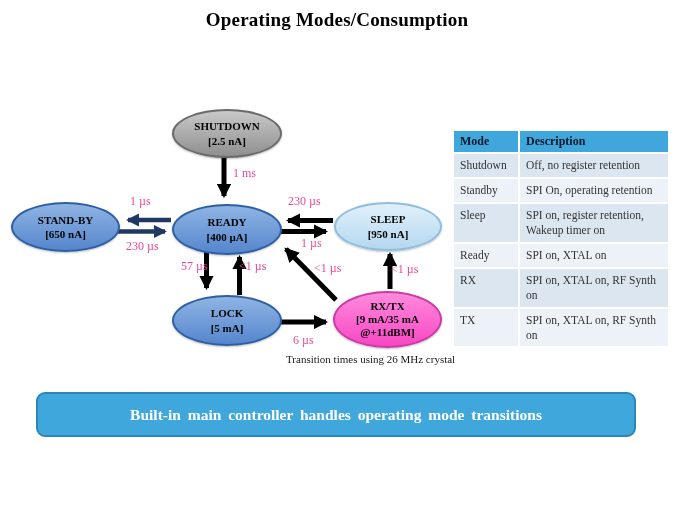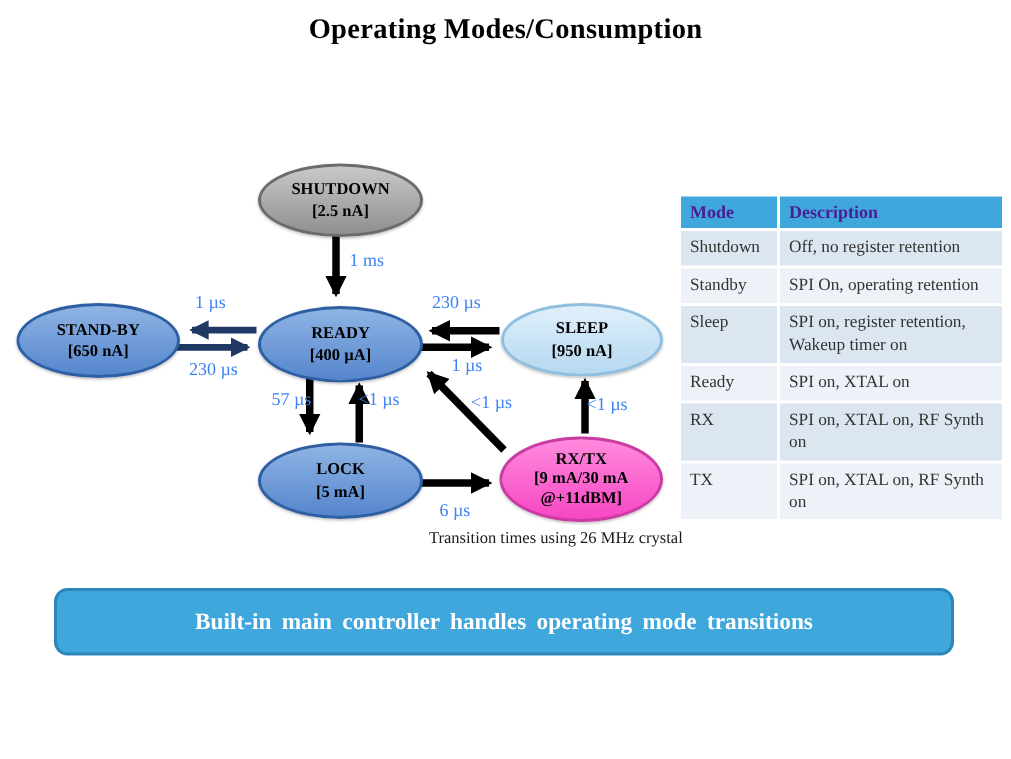--- a/index.html
+++ b/index.html
@@ -10,26 +10,26 @@
   
   .node{position:absolute;border-radius:50%;display:flex;flex-direction:column;
         align-items:center;justify-content:center;text-align:center;
         font-weight:bold;color:#000;line-height:1.3;font-size:11px;
         box-shadow:0 1px 2px rgba(0,0,0,.25);}
   .node-blue{background:linear-gradient(to bottom,#8fb4e4,#5586cd);border:2px solid #2e5fa3;}
   .node-gray{background:linear-gradient(to bottom,#c9c9c9,#8f8f8f);border:2px solid #6b6b6b;}
   .node-lightblue{background:linear-gradient(to bottom,#e0f0fb,#b5d8f0);border:2px solid #90bede;}
   .node-pink{background:linear-gradient(to bottom,#ff8add,#f747c4);border:2px solid #cc3ba3;}
   
-  .tl{position:absolute;font-size:12px;color:#3b82f6;white-space:nowrap;}
+  .tl{position:absolute;font-size:12px;color:#ec4899;white-space:nowrap;}
   #diag-caption{position:absolute;left:286px;top:353px;font-size:11px;color:#1a1a1a;}
   
   #mode-table{position:absolute;left:452px;top:129px;width:218px;
         border-collapse:separate;border-spacing:2px;background:#fff;}
-  #mode-table th{background:#3fa7dc;color:#4c1d95;font-size:12px;font-weight:bold;
+  #mode-table th{background:#3fa7dc;color:#0f172a;font-size:12px;font-weight:bold;
         text-align:left;padding:3px 6px;}
   #mode-table td{font-size:11.5px;color:#333;padding:4px 6px;vertical-align:top;line-height:1.3;}
   #mode-table col.c-mode{width:64px;}
   #mode-table tr.alt-a td{background:#dce6f1;}
   #mode-table tr.alt-b td{background:#edf2f9;}
   
   #banner{position:absolute;left:36px;top:392px;width:600px;height:45px;
         background:#3fa7dc;border:2px solid #2b87b8;border-radius:9px;
         display:flex;align-items:center;justify-content:center;box-sizing:border-box;}
   #banner span{color:#fff;font-size:15.5px;font-weight:bold;word-spacing:3px;}
@@ -78,21 +78,21 @@
   <div class="node node-lightblue" style="left:334px;top:202px;width:104px;height:45px">
     <div>SLEEP</div>
     <div>[950 nA]</div>
   </div>
   <div class="node node-blue" style="left:172px;top:295px;width:106px;height:47px">
     <div>LOCK</div>
     <div>[5 mA]</div>
   </div>
   <div class="node node-pink" style="left:333px;top:291px;width:105px;height:53px;line-height:1.2">
     <div>RX/TX</div>
-    <div>[9 mA/30 mA</div>
+    <div>[9 mA/35 mA</div>
     <div>@+11dBM]</div>
   </div>
 
   <span class="tl" style="left:233px;top:166px">1 ms</span>
   <span class="tl" style="left:130px;top:194px">1 µs</span>
   <span class="tl" style="left:126px;top:239px">230 µs</span>
   <span class="tl" style="left:288px;top:194px">230 µs</span>
   <span class="tl" style="left:301px;top:236px">1 µs</span>
   <span class="tl" style="left:181px;top:259px">57 µs</span>
   <span class="tl" style="left:239px;top:259px">&lt;1 µs</span>

